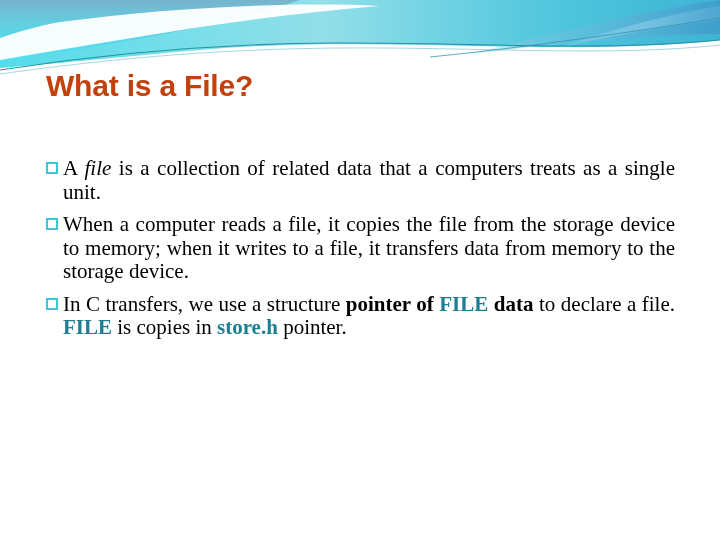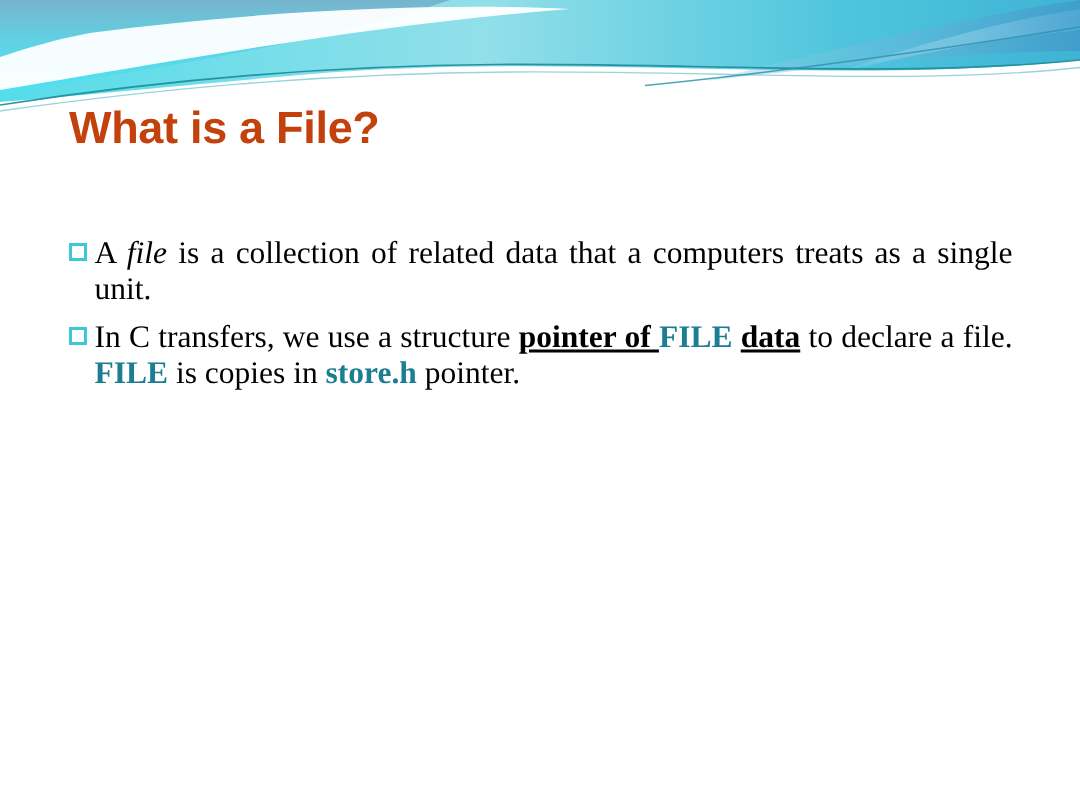--- a/index.html
+++ b/index.html
@@ -82,21 +82,21 @@
     left: 0;
     top: 5px;
     width: 12px;
     height: 12px;
     box-sizing: border-box;
     border: 2px solid #3cc6d6;
     background: transparent;
   }
 
   .em-italic { font-style: italic; }
-  .em-bold   { font-weight: bold; text-decoration: underline; }
+  .em-bold   { font-weight: bold; }
   .em-code   { font-weight: bold; color: #1b7e92; }
 
   
 </style>
 </head>
 <body>
 
 <div id="slide">
 
   <div id="header-deco">
@@ -145,19 +145,22 @@
 
   <div id="title">What is a File?</div>
 
   <div id="body-list">
 
     <p class="bullet-para">
       <span class="bullet-marker"></span><span>A </span><span class="em-italic">file</span><span> is a collection of related data that a computers treats as a single unit.</span>
     </p>
 
 
+    <p class="bullet-para">
+      <span class="bullet-marker"></span><span>When a computer reads a file, it copies the file from the storage device to memory; when it writes to a file, it transfers data from memory to the storage device.</span>
+    </p>
 
     <p class="bullet-para">
       <span class="bullet-marker"></span><span>In C transfers, we use a structure </span><span class="em-bold">pointer of </span><span class="em-code">FILE</span><span> </span><span class="em-bold">data</span><span> to declare a file. </span><span class="em-code">FILE</span><span> is copies in </span><span class="em-code">store.h</span><span> pointer.</span>
     </p>
 
   </div>
 </div>
 
 </body></html>

